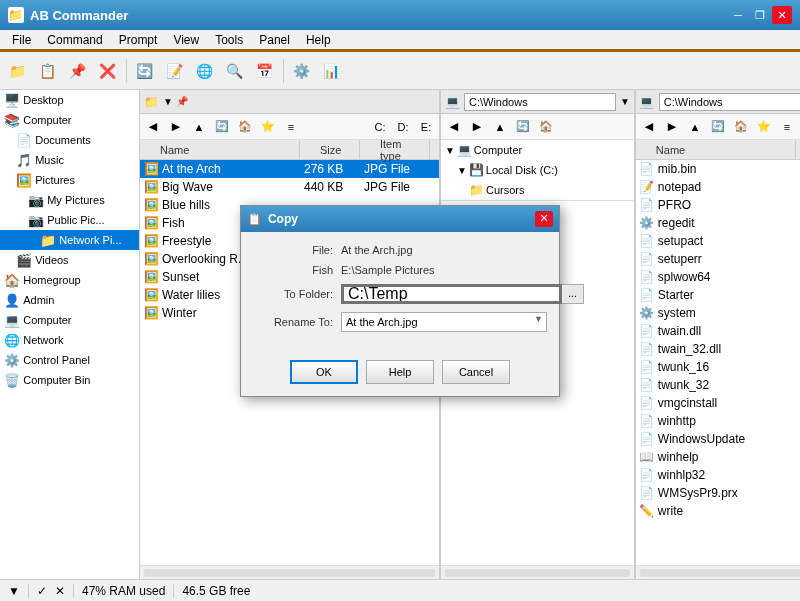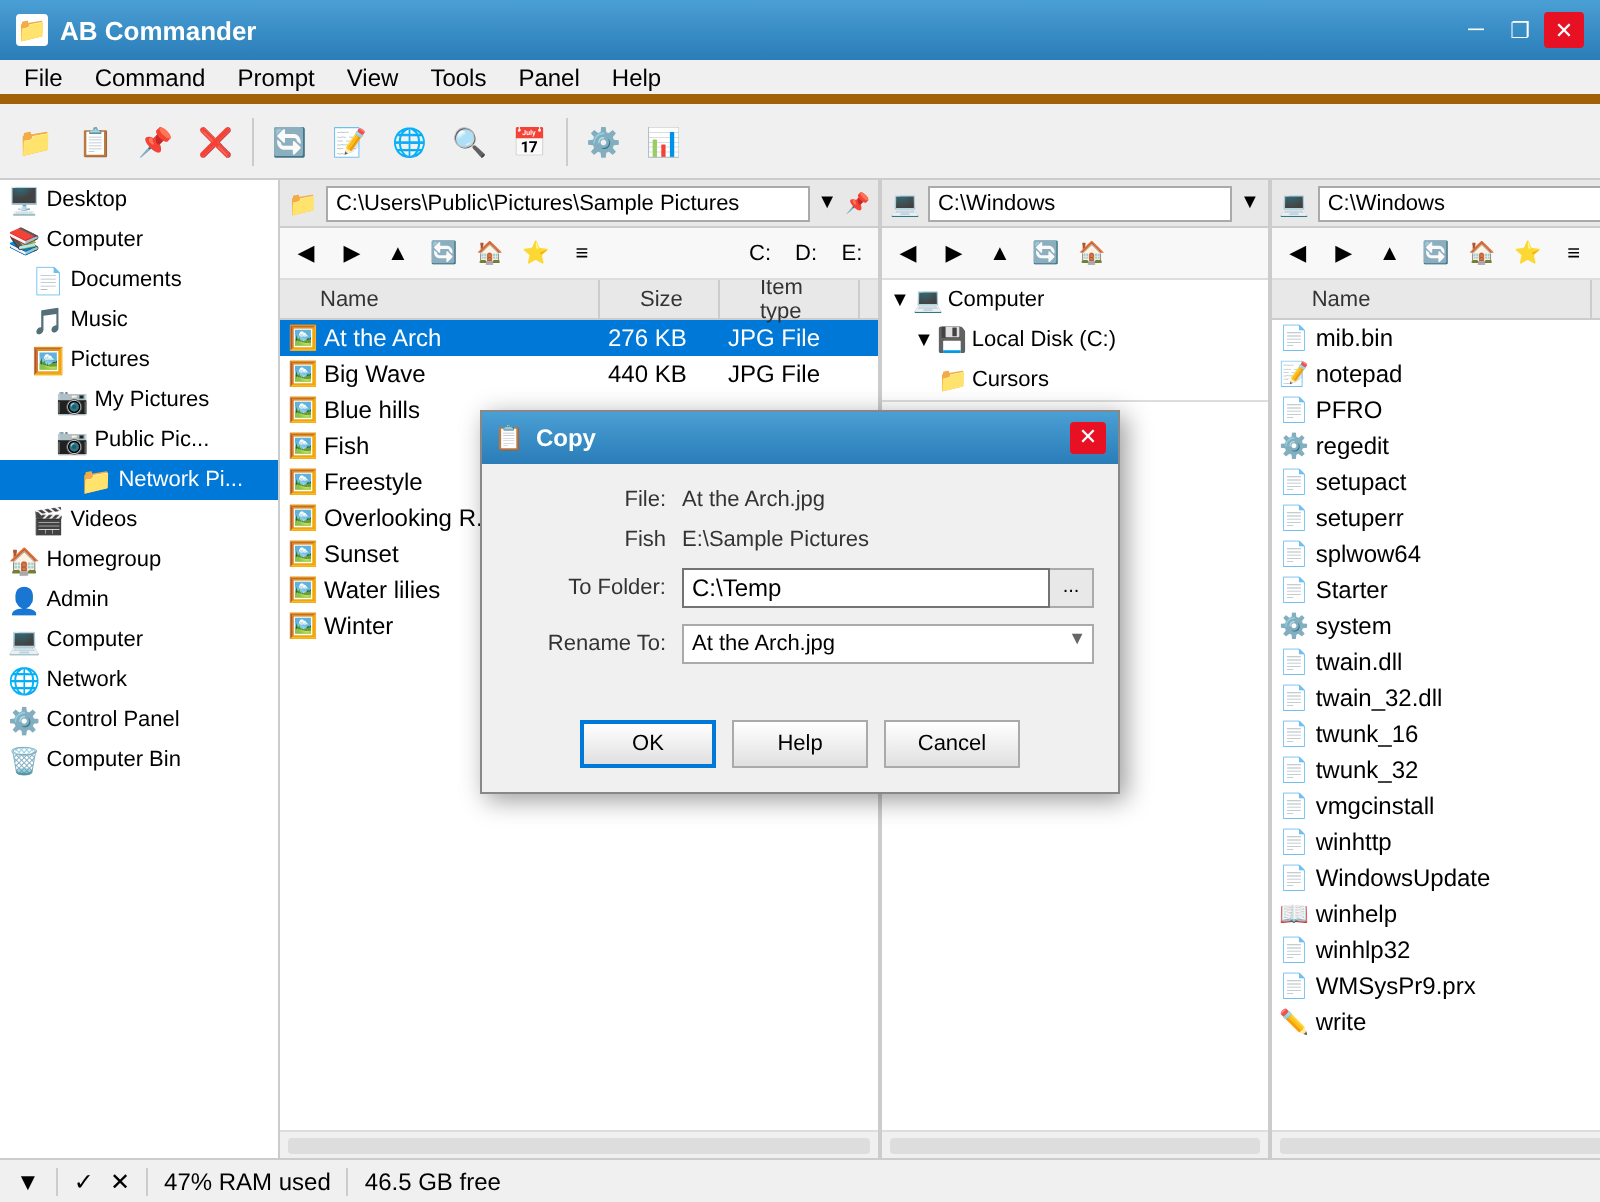--- a/index.html
+++ b/index.html
@@ -22,21 +22,21 @@
     .title-btn { width: 20px; height: 18px; display: flex; align-items: center; justify-content: center; cursor: pointer; font-size: 11px; color: white; border: none; background: transparent; }
     .title-btn.close { background: #e81123; border-radius: 2px; }
 
     
     .menu-bar {
       background: #f0f0f0;
       height: 22px;
       display: flex;
       align-items: center;
       padding: 0 4px;
-      border-bottom: 5px solid #a16207;
+      border-bottom: 3px solid #a16207;
     }
     .menu-item { padding: 2px 8px; cursor: pointer; }
 
     
     .toolbar {
       background: #f0f0f0;
       height: 38px;
       display: flex;
       align-items: center;
       padding: 0 4px;
@@ -178,23 +178,23 @@
       font-weight: 600;
     }
     .dialog-close-btn { width: 18px; height: 16px; background: #e81123; border: none; cursor: pointer; color: white; font-size: 11px; display: flex; align-items: center; justify-content: center; border-radius: 2px; }
     .dialog-body { padding: 12px; }
     .dialog-row { display: flex; align-items: center; margin-bottom: 8px; }
     .dialog-label { width: 80px; text-align: right; margin-right: 8px; font-size: 11px; color: #333; flex-shrink: 0; }
     .dialog-value { font-size: 11px; color: #333; }
     .dialog-input {
       flex: 1;
       height: 20px;
-      border: 1px solid #737373;
+      border: 3px solid #737373;
       padding: 0 4px;
-      font-size: 12px;
+      font-size: 16px;
       background: white;
     }
     .dialog-input-with-btn { display: flex; flex: 1; }
     .dialog-browse-btn { width: 22px; height: 20px; border: 1px solid #aaa; background: #e8e8e8; cursor: pointer; font-size: 10px; display: flex; align-items: center; justify-content: center; border-left: none; }
     .dialog-buttons { display: flex; justify-content: center; gap: 8px; padding: 8px 12px 12px; }
     .dlg-btn {
       width: 68px; height: 24px;
       border: 1px solid #aaa;
       background: linear-gradient(to bottom, #fff, #e0e0e0);
       cursor: pointer;
@@ -335,21 +335,20 @@
       <span class="tree-label">Computer Bin</span>
     </div>
   </div>
 
   <div class="file-panes">
 
     <div class="file-pane" style="flex: 0 0 300px;">
 
       <div class="addr-bar">
         <span class="addr-icon">📁</span>
-        <input class="addr-input" value="C:\Users\Public\Pictures\Sample Pictures" readonly="" style="">
         <span style="font-size:10px;cursor:pointer;">▼</span>
         <span style="font-size:10px;cursor:pointer;">📌</span>
       </div>
 
       <div class="pane-toolbar">
         <button class="pt-btn">◀</button>
         <button class="pt-btn">▶</button>
         <button class="pt-btn">▲</button>
         <button class="pt-btn">🔄</button>
         <button class="pt-btn">🏠</button>

